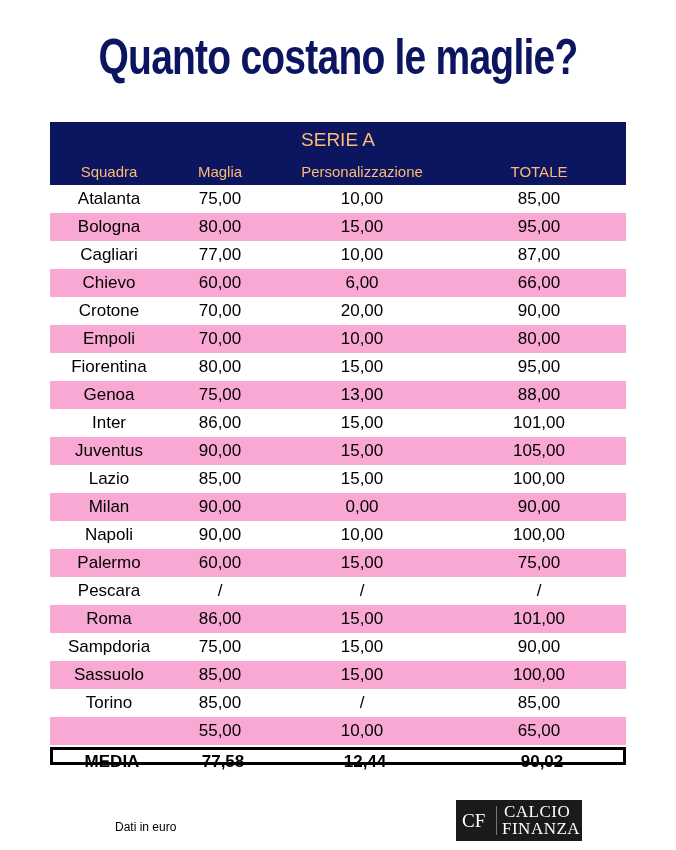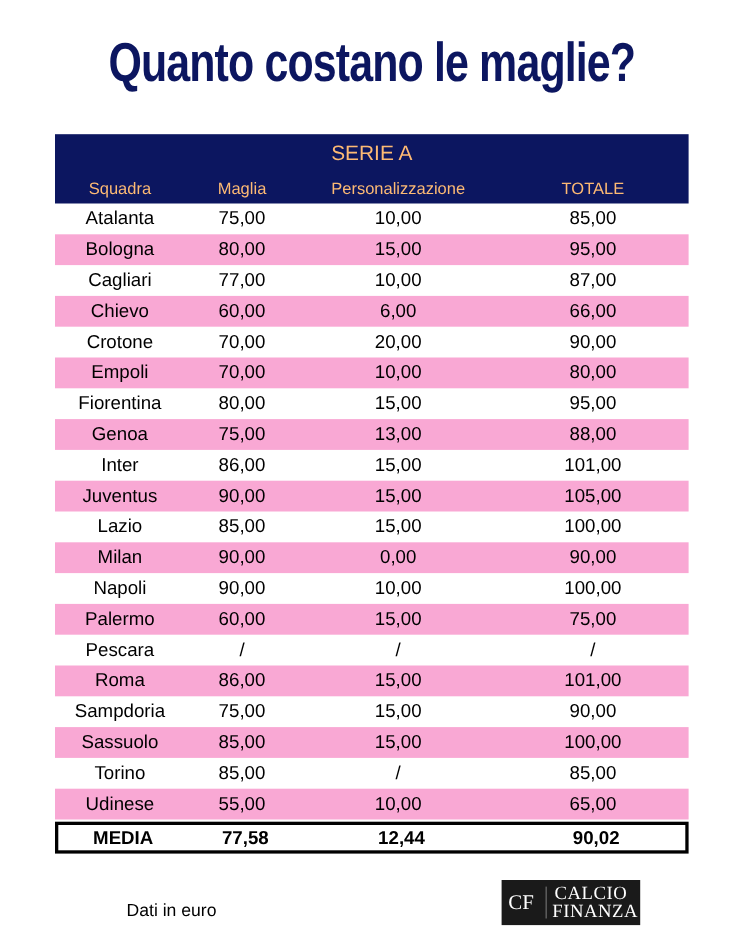--- a/index.html
+++ b/index.html
@@ -24,26 +24,26 @@
     .head .cols { position: absolute; left: 0; right: 0; top: 38px; height: 24px; }
     .cell { position: absolute; text-align: center; font-size: 17px; line-height: 28px; white-space: nowrap; }
     .head .cell { line-height: 24px; font-size: 15px; }
     .c0 { left: 0; width: 118px; }
     .c1 { left: 118px; width: 104px; }
     .c2 { left: 222px; width: 180px; }
     .c3 { left: 402px; width: 174px; }
     .row { position: relative; height: 28px; }
     .row.alt { background: #f9a8d4; }
     .row.media {
-      height: 29px; border: 3px solid #000; box-sizing: border-box;
+      height: 18px; border: 3px solid #000; box-sizing: border-box;
       margin-top: 2px;
     }
     .row.media .cell { font-weight: bold; line-height: 23px; }
     .note {
-      position: absolute; left: 115px; top: 820px; font-size: 16px;
+      position: absolute; left: 115px; top: 820px; font-size: 12px;
     }
     .logo {
       position: absolute; left: 456px; top: 800px; width: 126px; height: 41px;
       background: #1a1a1a; color: #fff; font-family: "Liberation Serif", serif;
     }
     .logo .cf { position: absolute; left: 6px; top: 10px; font-size: 19px; }
     .logo .sep { position: absolute; left: 40px; top: 6px; width: 1px; height: 29px; background: #777; }
     .logo .l1 { position: absolute; left: 48px; top: 2px; font-size: 17px; letter-spacing: 0.5px; }
     .logo .l2 { position: absolute; left: 46px; top: 19px; font-size: 17px; letter-spacing: 0.5px; }
   </style>
@@ -171,21 +171,20 @@
         <span class="cell c2">15,00</span>
         <span class="cell c3">100,00</span>
       </div>
       <div class="row">
         <span class="cell c0">Torino</span>
         <span class="cell c1">85,00</span>
         <span class="cell c2">/</span>
         <span class="cell c3">85,00</span>
       </div>
       <div class="row alt">
-        <span class="cell c0">Udinese</span>
         <span class="cell c1">55,00</span>
         <span class="cell c2">10,00</span>
         <span class="cell c3">65,00</span>
       </div>
     </div>
   <div class="row media">
     <span class="cell c0">MEDIA</span>
     <span class="cell c1">77,58</span>
     <span class="cell c2">12,44</span>
     <span class="cell c3">90,02</span>

